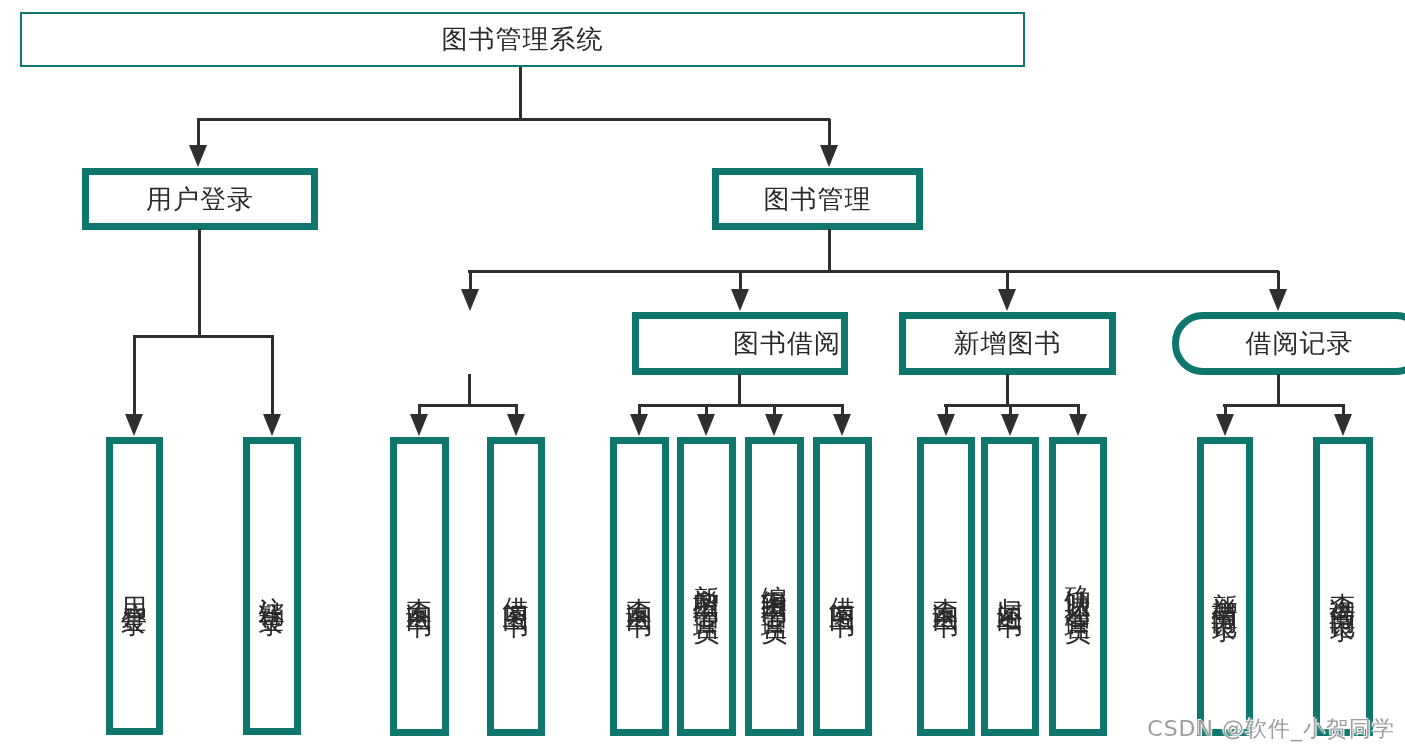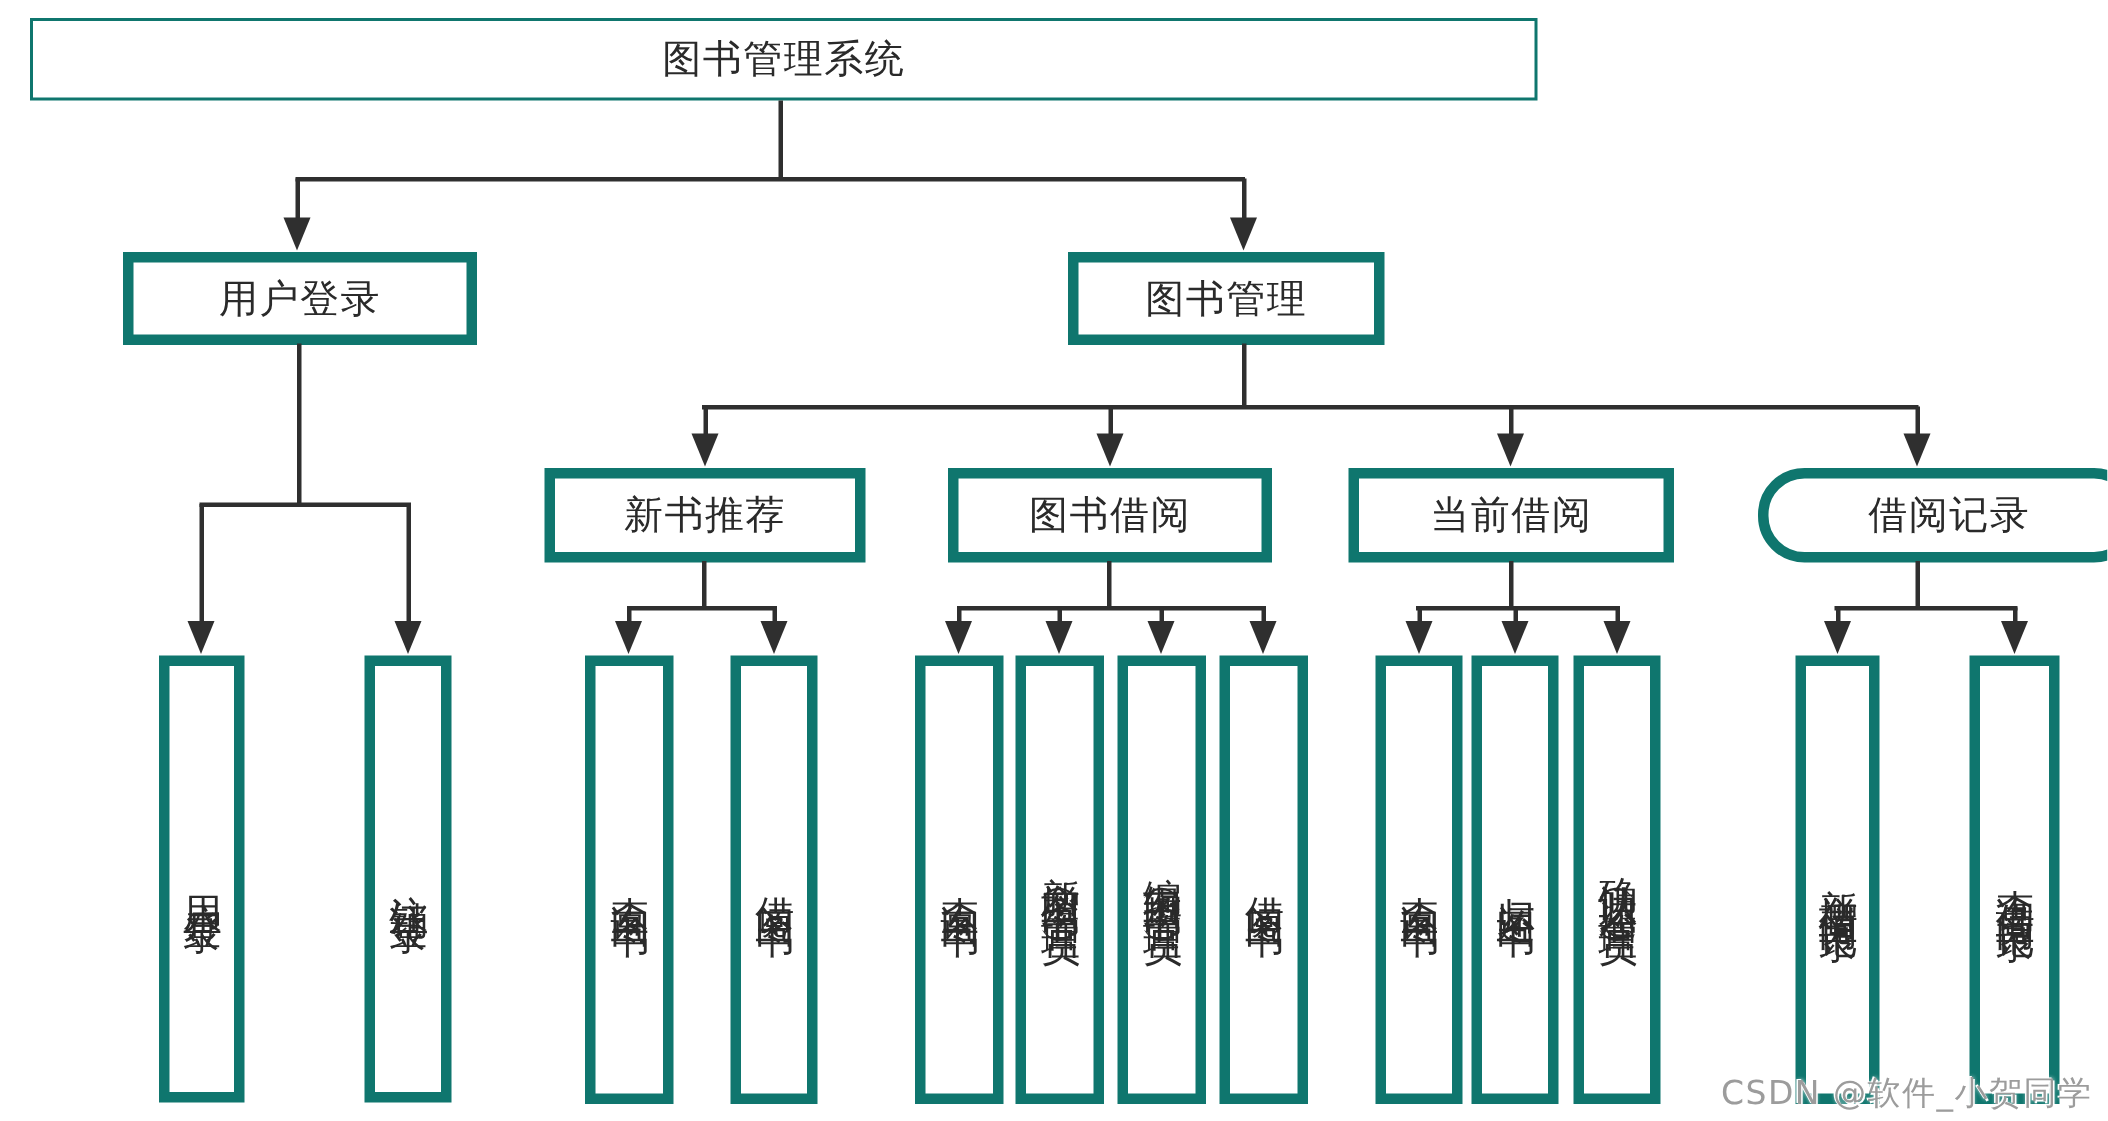--- a/index.html
+++ b/index.html
@@ -62,28 +62,25 @@
     <span>图书管理系统</span>
   </div>
 
   <div class="node hbox" style="left:82px;top:168px;width:236px;height:62px;">
     <span>用户登录</span>
   </div>
   <div class="node hbox" style="left:712px;top:168px;width:211px;height:62px;">
     <span>图书管理</span>
   </div>
 
-  <div class="node hbox" style="left:363px;top:312px;width:214px;height:63px;">
-    <span>新书推荐</span>
-  </div>
-  <div class="node hbox" style="left:632px;top:312px;width:216px;height:63px;">
+  <div class="node hbox" style="left:632px;top:312px;width:216px;height:63px;justify-content:flex-end;">
     <span>图书借阅</span>
   </div>
   <div class="node hbox" style="left:899px;top:312px;width:217px;height:63px;">
-    <span>当前借阅</span>
+    <span>新增图书</span>
   </div>
   <div class="node hbox" style="left:1172px;top:312px;width:255px;height:63px;border-radius:31px;">
     <span>借阅记录</span>
   </div>
 
   <div class="node vbox" style="left:106px;top:437px;width:57px;height:298px;">
     <span class="vtext">用户登录</span>
   </div>
   <div class="node vbox" style="left:243px;top:437px;width:58px;height:298px;">
     <span class="vtext">注销登录</span>

